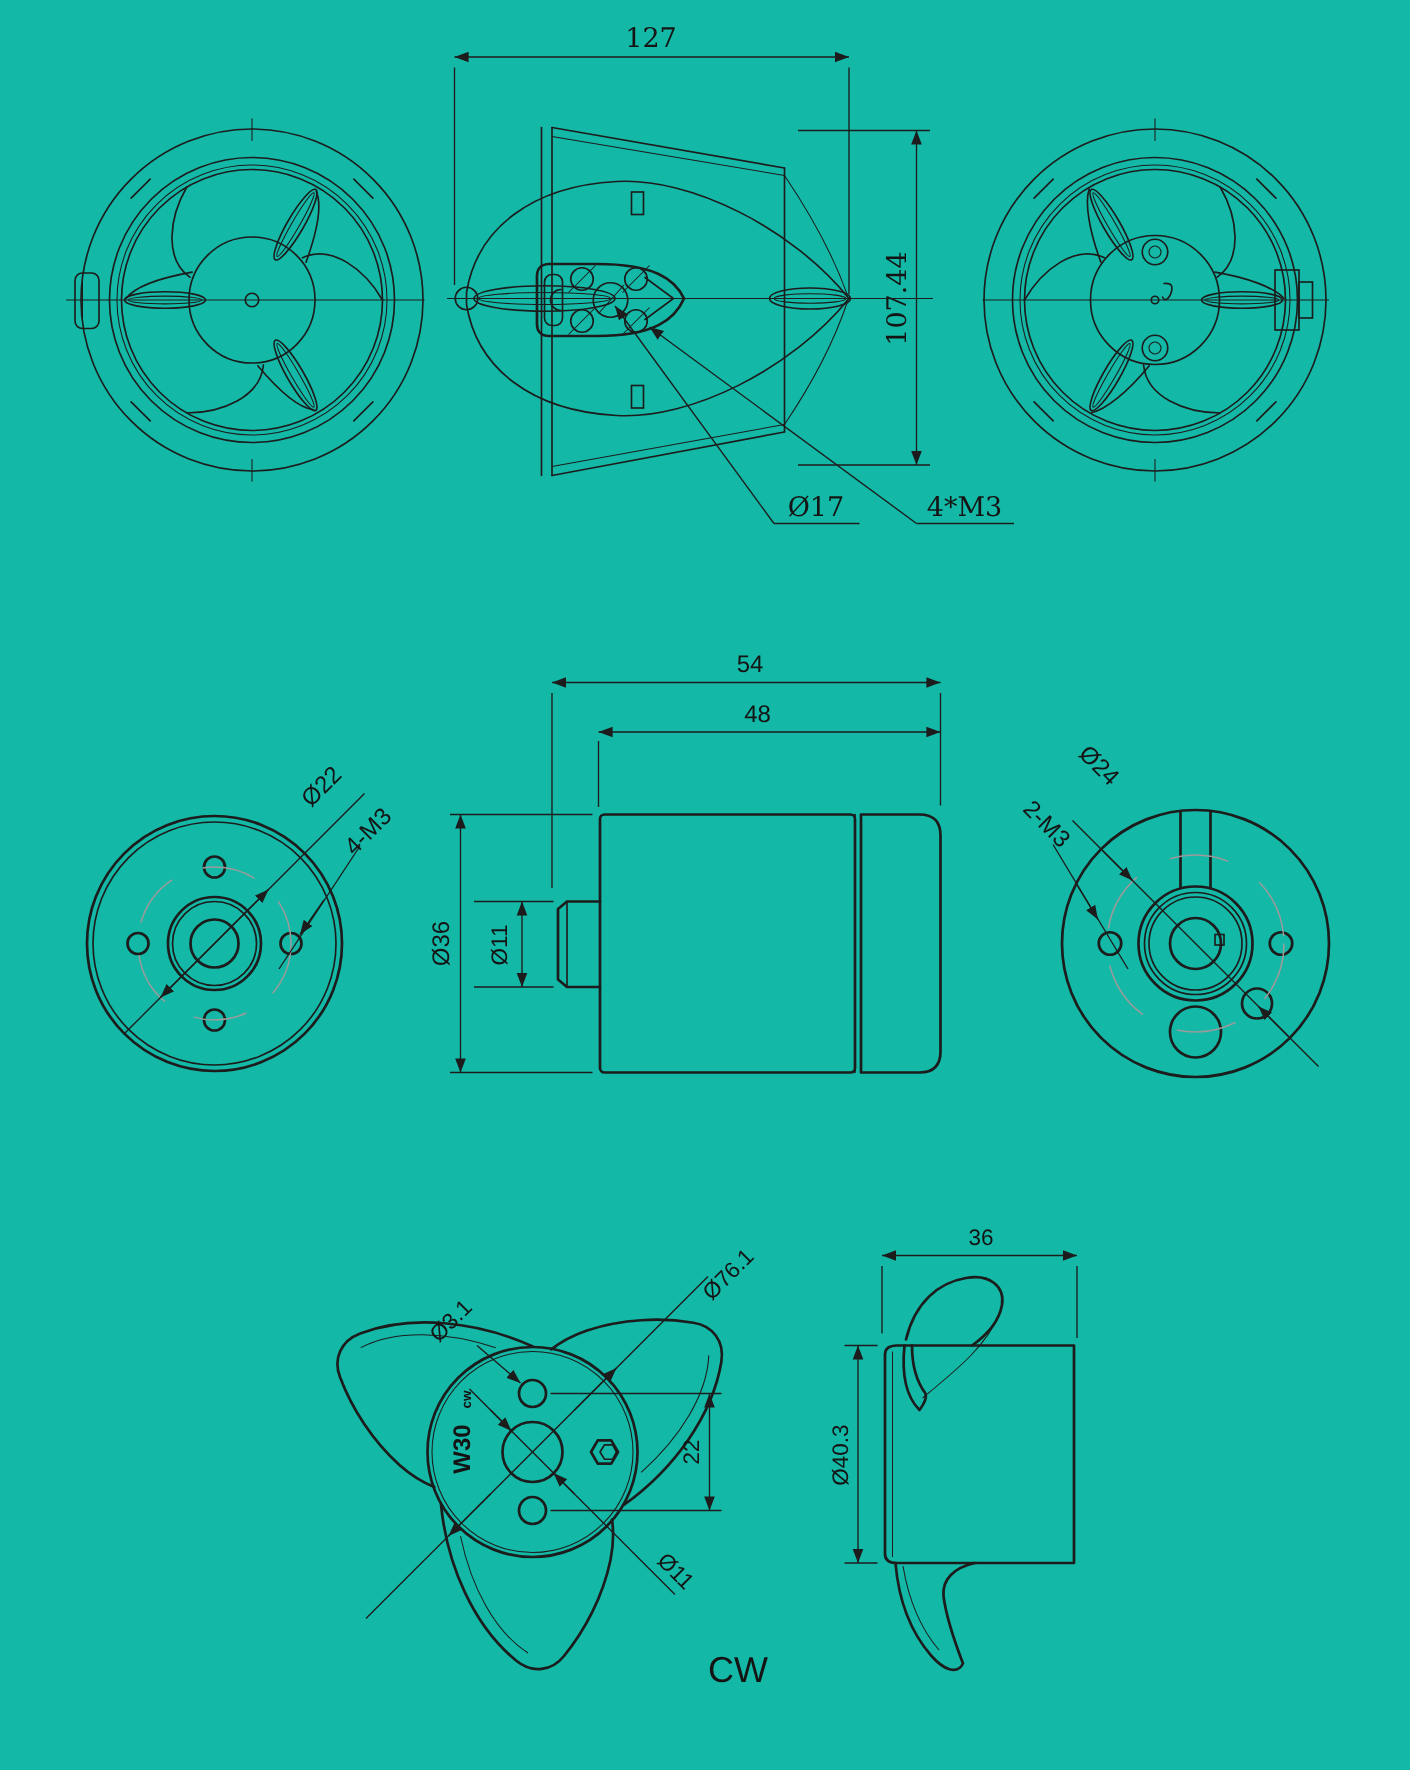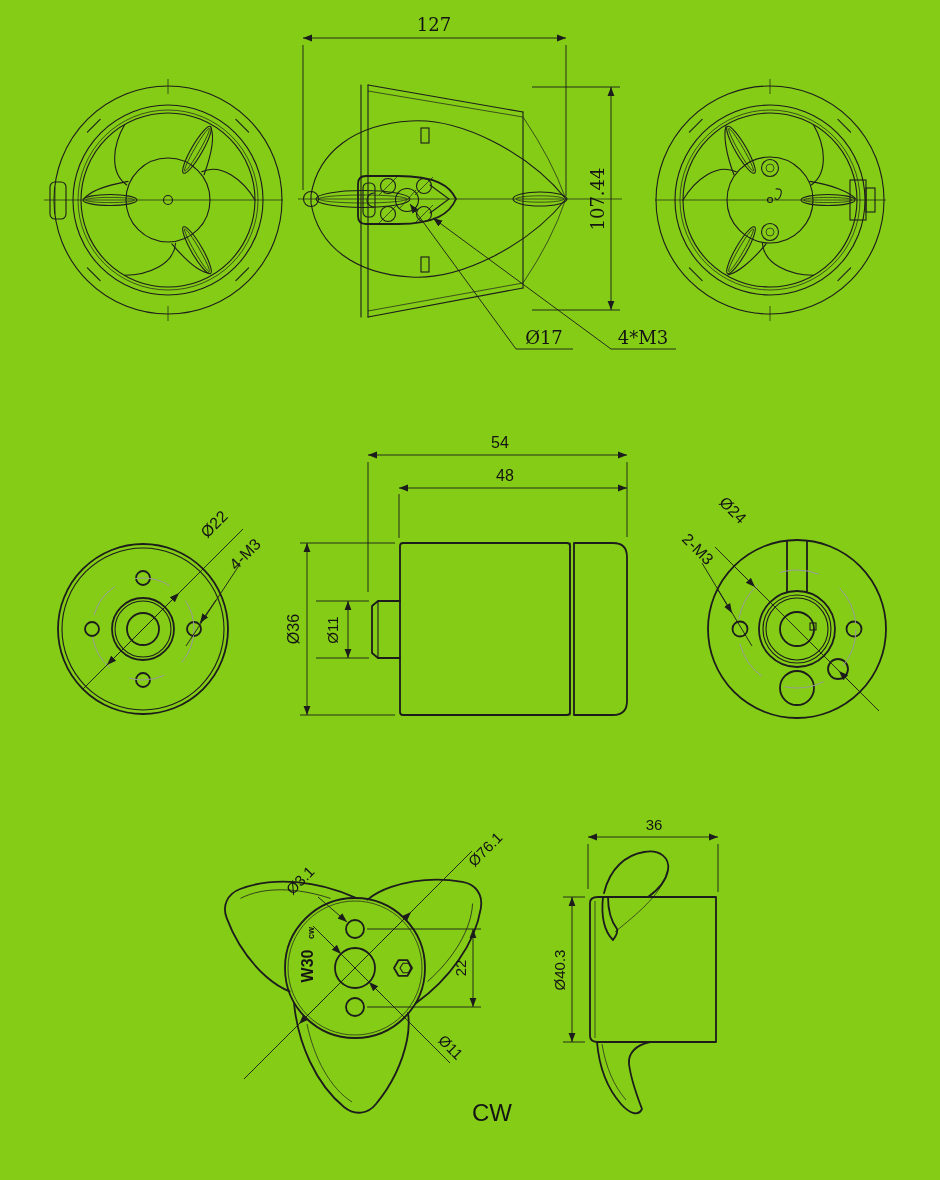--- a/index.html
+++ b/index.html
@@ -1,16 +1,16 @@
 <!DOCTYPE html>
 <html><head>
 <meta charset="utf-8">
 <style>
   html,body{margin:0;padding:0;background:#ffffff;}
-  #sheet{width:940px;height:1180px;position:relative;background:#84cc16;}
+  #sheet{width:940px;height:1180px;position:relative;background:#14b8a6;}
   svg{display:block}
   .s1{stroke:#1c1c1c;stroke-width:1.1;fill:none;stroke-linecap:round}
   .s2{stroke:#1c1c1c;stroke-width:1.8;fill:none;stroke-linecap:round;stroke-linejoin:round}
   .s0{stroke:#1c1c1c;stroke-width:0.7;fill:none}
   .dim{stroke:#1c1c1c;stroke-width:0.9;fill:none}
   .ph{stroke:#9b9b9b;stroke-width:1;fill:none}
   text{fill:#141414}
   .ts{font-family:"DejaVu Serif",serif;font-size:18px;text-anchor:middle}
   .sa{font-family:"Liberation Sans",sans-serif;font-size:16px;text-anchor:middle}
   .sb{font-family:"Liberation Sans",sans-serif;font-size:15px;text-anchor:middle}

